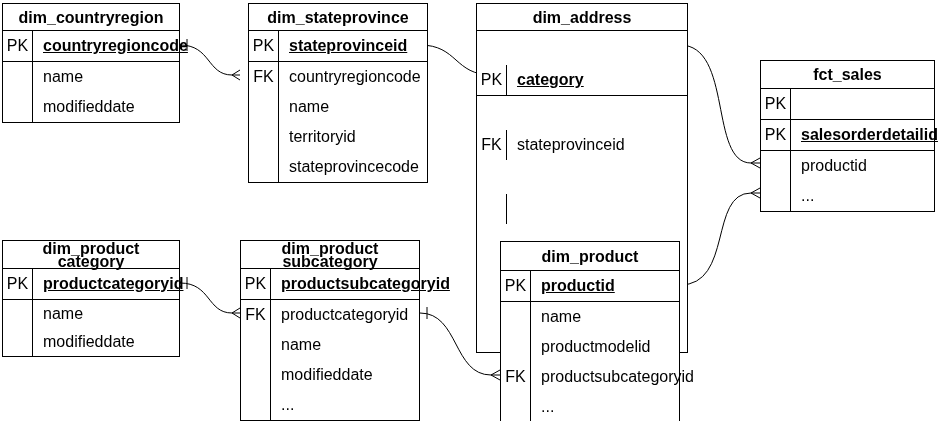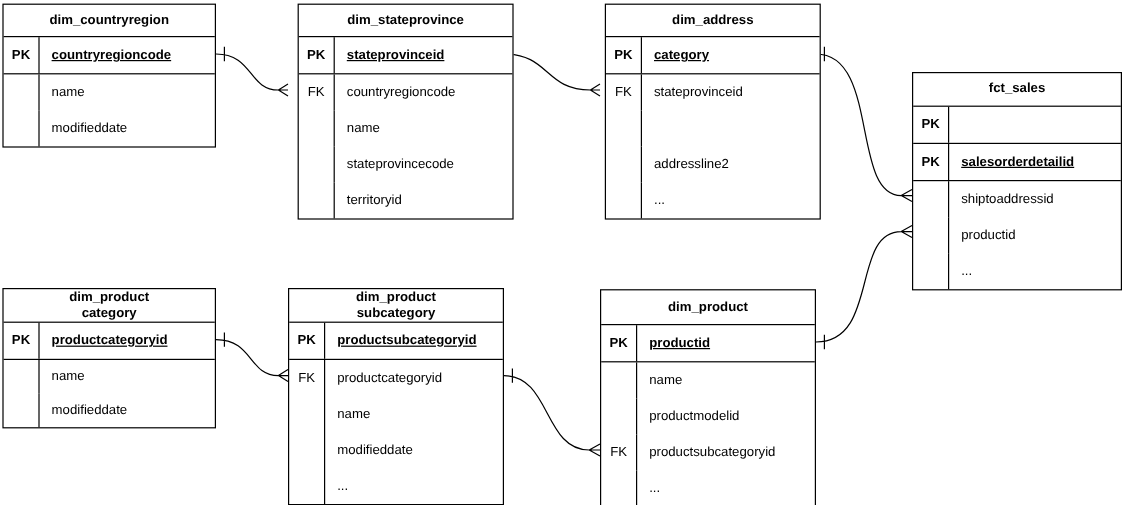--- a/index.html
+++ b/index.html
@@ -1,39 +1,39 @@
 <!DOCTYPE html>
 <html><head>
 <meta charset="utf-8">
 <style>
   html,body{margin:0;padding:0;background:#ffffff;}
   .canvas{
     position:relative;width:941px;height:421px;background:#ffffff;
-    font-family:"Liberation Sans",sans-serif;font-size:11px;color:#000;
+    font-family:"Liberation Sans",sans-serif;font-size:16px;color:#000;
     overflow:hidden;
   }
   .connector-layer{position:absolute;left:0;top:0;width:941px;height:421px;}
   .connector-layer path{fill:none;stroke:#000;stroke-width:1;}
   .entity{
     position:absolute;border:1px solid #000;background:#fff;
     box-sizing:border-box;display:flex;flex-direction:column;
   }
   .e-header{
     display:flex;align-items:center;justify-content:center;text-align:center;
     font-weight:bold;border-bottom:1px solid #000;white-space:pre-line;
     line-height:13px;flex:0 0 auto;
   }
   .row{display:flex;align-items:stretch;height:30px;}
   .compact .row{height:28px;}
   .pk-row{border-bottom:1px solid #000;}
   .key{
     flex:0 0 29px;width:29px;border-right:1px solid #000;
     display:flex;align-items:center;justify-content:center;
   }
-  .key-pk{font-weight:bold;}
+  .key-pk{font-weight:normal;}
   .field{flex:1;display:flex;align-items:center;padding-left:10px;}
   .field-pk{font-weight:bold;text-decoration:underline;}
 </style>
 </head>
 <body>
 
 <div class="canvas">
 
   <svg class="connector-layer" width="941" height="421" viewBox="0 0 941 421" xmlns="http://www.w3.org/2000/svg">
     <g>
@@ -81,29 +81,29 @@
     <div class="row">
       <span class="key">FK</span>
       <span class="field">countryregioncode</span>
     </div>
     <div class="row">
       <span class="key"></span>
       <span class="field">name</span>
     </div>
     <div class="row">
       <span class="key"></span>
+      <span class="field">territoryid</span>
+    </div>
+    <div class="row">
+      <span class="key"></span>
       <span class="field">stateprovincecode</span>
     </div>
-    <div class="row">
-      <span class="key"></span>
-      <span class="field">territoryid</span>
-    </div>
-  </div>
-
-  <div class="entity" style="left:504px;top:3px;width:180px;">
+  </div>
+
+  <div class="entity" style="left:476px;top:3px;width:212px;gap:34px;">
     <div class="e-header" style="height:26px;">dim_address</div>
     <div class="row pk-row">
       <span class="key key-pk">PK</span>
       <span class="field field-pk">category</span>
     </div>
     <div class="row">
       <span class="key">FK</span>
       <span class="field">stateprovinceid</span>
     </div>
     <div class="row">
@@ -120,24 +120,20 @@
   </div>
 
   <div class="entity" style="left:760px;top:60px;width:175px;">
     <div class="e-header" style="height:27px;">fct_sales</div>
     <div class="row pk-row">
       <span class="key key-pk">PK</span>
     </div>
     <div class="row pk-row">
       <span class="key key-pk">PK</span>
       <span class="field field-pk">salesorderdetailid</span>
-    </div>
-    <div class="row">
-      <span class="key"></span>
-      <span class="field">shiptoaddressid</span>
     </div>
     <div class="row">
       <span class="key"></span>
       <span class="field">productid</span>
     </div>
     <div class="row">
       <span class="key"></span>
       <span class="field">...</span>
     </div>
   </div>

